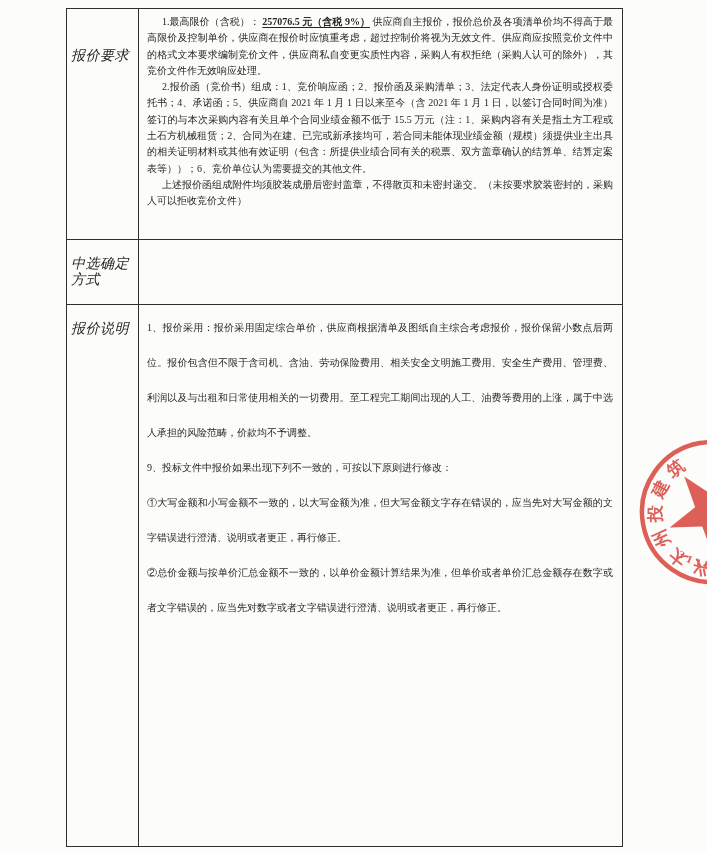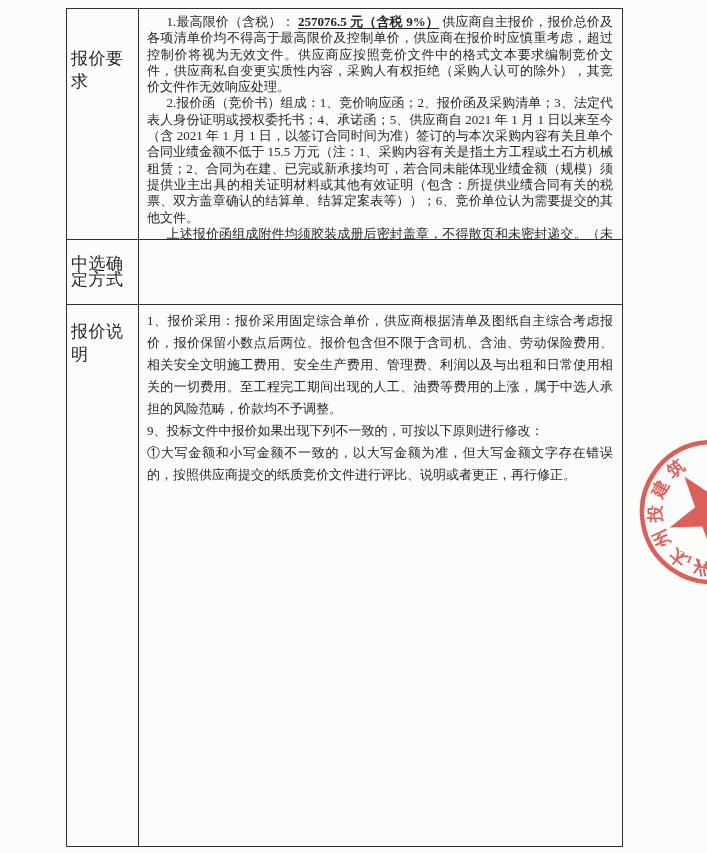--- a/index.html
+++ b/index.html
@@ -14,37 +14,38 @@
   .doc-table {
     position:absolute; left:66px; top:8px; width:557px;
     box-sizing:border-box;
     border:1px solid #2f2f2f;
   }
   .trow { display:flex; border-bottom:1px solid #2f2f2f; overflow:hidden; }
   .trow:last-child { border-bottom:none; }
   .label-cell {
     flex:0 0 72px; width:72px; box-sizing:border-box;
     border-right:1px solid #2f2f2f;
-    font-size:17px; letter-spacing:0.5px;
+    font-size:14px; letter-spacing:0.5px;
     padding:0 4px;
+    font-style:italic;
   }
   .body-cell {
     flex:1; box-sizing:border-box;
     padding:5px 9px 0 8px;
-    font-size:13px; line-height:16.3px;
+    font-size:10px; line-height:16.3px;
     text-align:justify;
     overflow:hidden;
   }
   .r1 { height:230px; }
   .r2 { height:64px; }
   .r3 { height:541px;justify-content:center; }
   .r1 .label-cell { padding-top:38px; }
   .r2 .label-cell { display:flex; align-items:center; line-height:16px; }
   .r3 .label-cell { padding-top:15px; }
-  .r3 .body-cell { line-height:22px; padding-top:5px; }
+  .r3 .body-cell { line-height:35px; padding-top:5px; }
   p.para { margin:0; }
   .indent { text-indent:1.5em; }
   .u { text-decoration:underline; text-underline-offset:2px; font-weight:600; }
   .stamp {
     position:absolute; left:627px; top:437px;
     width:80px; height:175px;
     opacity:0.85;
     pointer-events:none;
   }
   .stamp text { font-family:"DejaVu Serif","Liberation Serif",serif; font-weight:bold; }
@@ -65,21 +66,22 @@
 
   <div class="trow r2">
     <div class="label-cell">中选确定方式</div>
   </div>
 
   <div class="trow r3">
     <div class="label-cell">报价说明</div>
     <div class="body-cell">
       <p class="para">1、报价采用：报价采用固定综合单价，供应商根据清单及图纸自主综合考虑报价，报价保留小数点后两位。报价包含但不限于含司机、含油、劳动保险费用、相关安全文明施工费用、安全生产费用、管理费、利润以及与出租和日常使用相关的一切费用。至工程完工期间出现的人工、油费等费用的上涨，属于中选人承担的风险范畴，价款均不予调整。</p>
       <p class="para">9、投标文件中报价如果出现下列不一致的，可按以下原则进行修改：</p>
-      <p class="para">①大写金额和小写金额不一致的，以大写金额为准，但大写金额文字存在错误的，按照供应商提交的纸质竞价文件进行评比、说明或者更正，再行修正。</p>
+      <p class="para">①大写金额和小写金额不一致的，以大写金额为准，但大写金额文字存在错误的，应当先对大写金额的文字错误进行澄清、说明或者更正，再行修正。</p>
+      <p class="para">②总价金额与按单价汇总金额不一致的，以单价金额计算结果为准，但单价或者单价汇总金额存在数字或者文字错误的，应当先对数字或者文字错误进行澄清、说明或者更正，再行修正。</p>
     </div>
   </div>
 
 </div>
 
 <svg class="stamp" viewBox="627 437 80 175" xmlns="http://www.w3.org/2000/svg" aria-hidden="true">
   <g transform="rotate(-10 712 512)" fill="none">
     <circle cx="712" cy="512" r="70" stroke="#d8453c" stroke-width="4.5"></circle>
     <polygon points="0,-45 -10.3,-14.2 -42.8,-13.9 -16.6,5.4 -26.5,36.4 0,17.5 26.5,36.4 16.6,5.4 42.8,-13.9 10.3,-14.2" transform="translate(712 512) rotate(-28)" fill="#d8453c"></polygon>
     <path id="seal-arc" d="M 712 563 A 51 51 0 0 1 712 461"></path>

